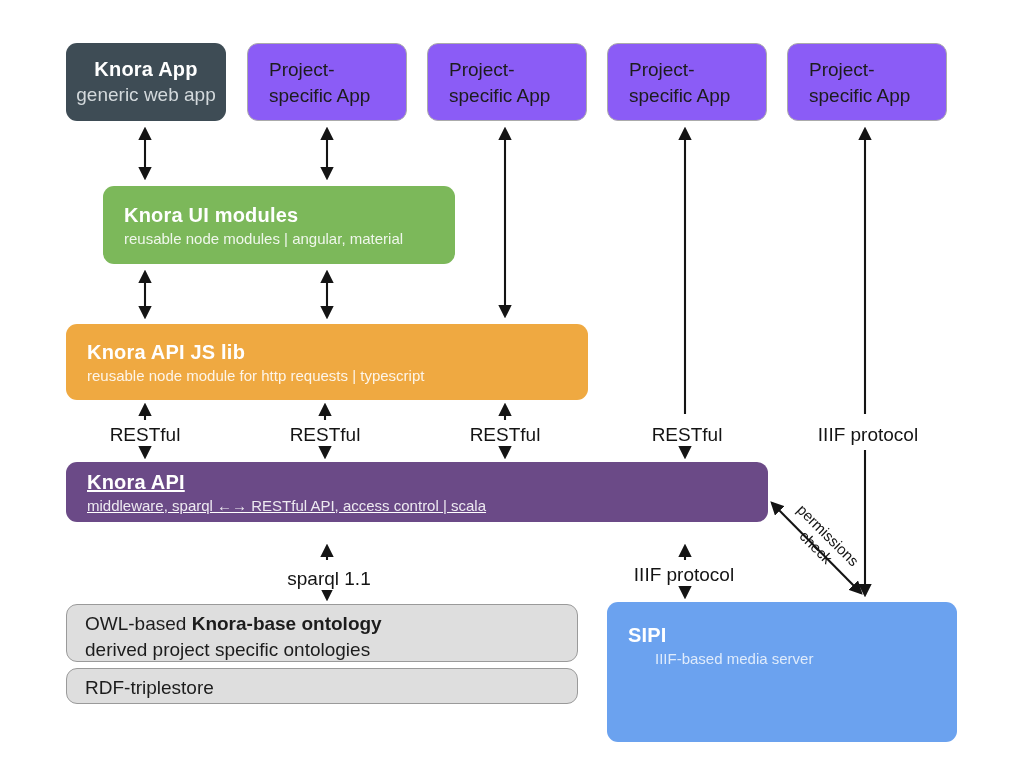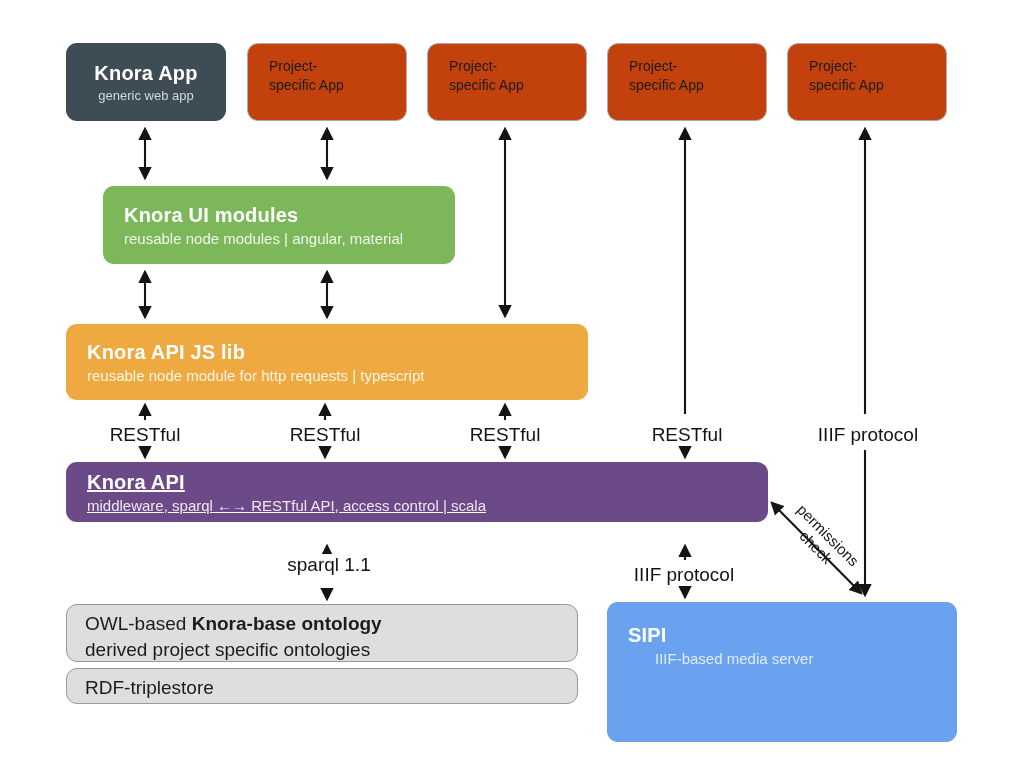--- a/index.html
+++ b/index.html
@@ -4,31 +4,31 @@
 <style>
   html,body{margin:0;padding:0;background:#fff;}
   #canvas{
     position:relative;width:1024px;height:768px;background:#ffffff;
     font-family:"Liberation Sans",sans-serif;overflow:hidden;
   }
   .box{position:absolute;box-sizing:border-box;z-index:2;}
   .rounded{border-radius:11px;}
   .dark-box{background:var(--dark,#3E4C55);color:#fff;display:flex;flex-direction:column;
     justify-content:center;align-items:center;text-align:center;}
-  .plain-box{background:#c2410c;border:1px solid #ABABAB;color:#1c1c1c;
-    padding:13px 0 0 21px;font-size:14px;line-height:1.35;}
+  .plain-box{background:#8b5cf6;border:1px solid #ABABAB;color:#1c1c1c;
+    padding:13px 0 0 21px;font-size:19px;line-height:1.35;}
   .colored{color:#fff;display:flex;flex-direction:column;justify-content:center;padding-left:21px;}
   .green-box{background:var(--green,#7CB85A);}
   .orange-box{background:var(--orange,#EFA941);}
   .purple-box{background:var(--purple,#6B4A87);}
   .blue-box{background:var(--blue,#6BA2EF);justify-content:flex-start;padding-top:22px;}
   .gray-box{background:var(--gray,#DEDEDE);border:1px solid #9A9A9A;color:#1c1c1c;
     font-size:19px;line-height:1.35;padding:6px 8px 0 18px;}
   .box-title{font-size:20px;font-weight:bold;letter-spacing:.2px;}
-  .box-sub{font-size:13px;color:rgba(255,255,255,.88);margin-top:3px;}
+  .box-sub{font-size:19px;color:rgba(255,255,255,.88);margin-top:3px;}
   .edge-label{position:absolute;z-index:2;font-size:19px;color:#141414;text-align:center;
     transform:translateX(-50%);white-space:nowrap;background:#fff;padding:0 3px;}
   #arrows{position:absolute;left:0;top:0;z-index:1;}
   .perm-label{position:absolute;left:762px;top:524px;width:120px;z-index:2;
     font-size:15px;line-height:1.15;color:#141414;text-align:center;
     transform:rotate(45deg);transform-origin:50% 50%;}
 </style>
 </head>
 <body>
 
@@ -122,21 +122,21 @@
   <div class="box rounded colored blue-box" style="left:607px;top:602px;width:350px;height:140px;">
     <div class="box-title">SIPI</div>
     <div class="box-sub" style="font-size:15px;color:rgba(255,255,255,.78);margin-left:27px;">IIIF-based media server</div>
   </div>
 
   <div class="edge-label" style="left:145px;top:424px;">RESTful</div>
   <div class="edge-label" style="left:325px;top:424px;">RESTful</div>
   <div class="edge-label" style="left:505px;top:424px;">RESTful</div>
   <div class="edge-label" style="left:687px;top:424px;">RESTful</div>
   <div class="edge-label" style="left:868px;top:424px;">IIIF protocol</div>
-  <div class="edge-label" style="left:329px;top:554px;">sparql 1.1</div>
+  <div class="edge-label" style="left:329px;top:568px;">sparql 1.1</div>
   <div class="edge-label" style="left:684px;top:564px;">IIIF protocol</div>
 
   <div class="perm-label">
     <div>permissions</div>
     <div>check</div>
   </div>
 
 </div>
 
 </body></html>

